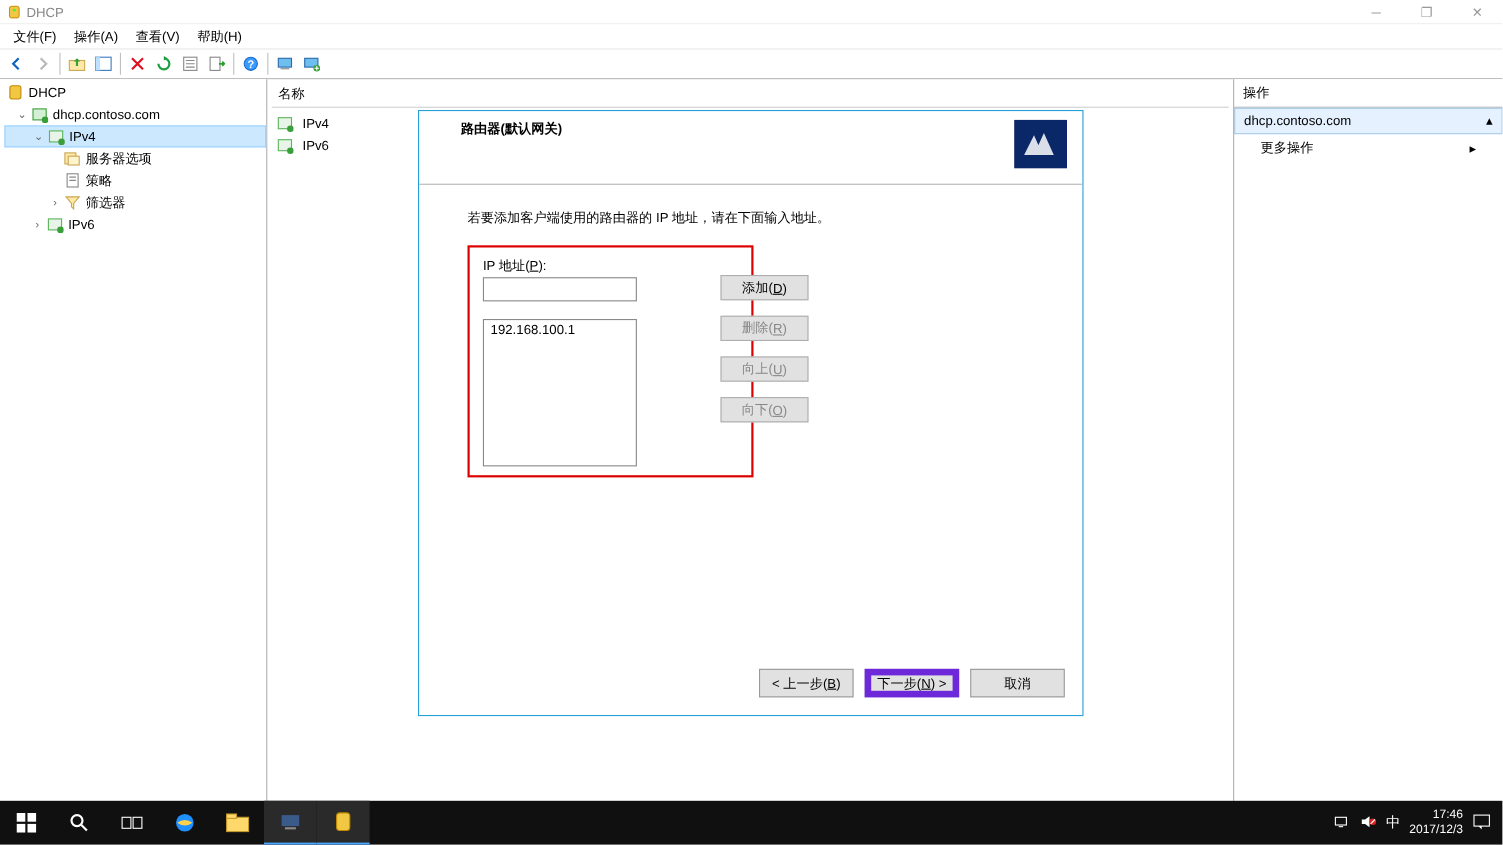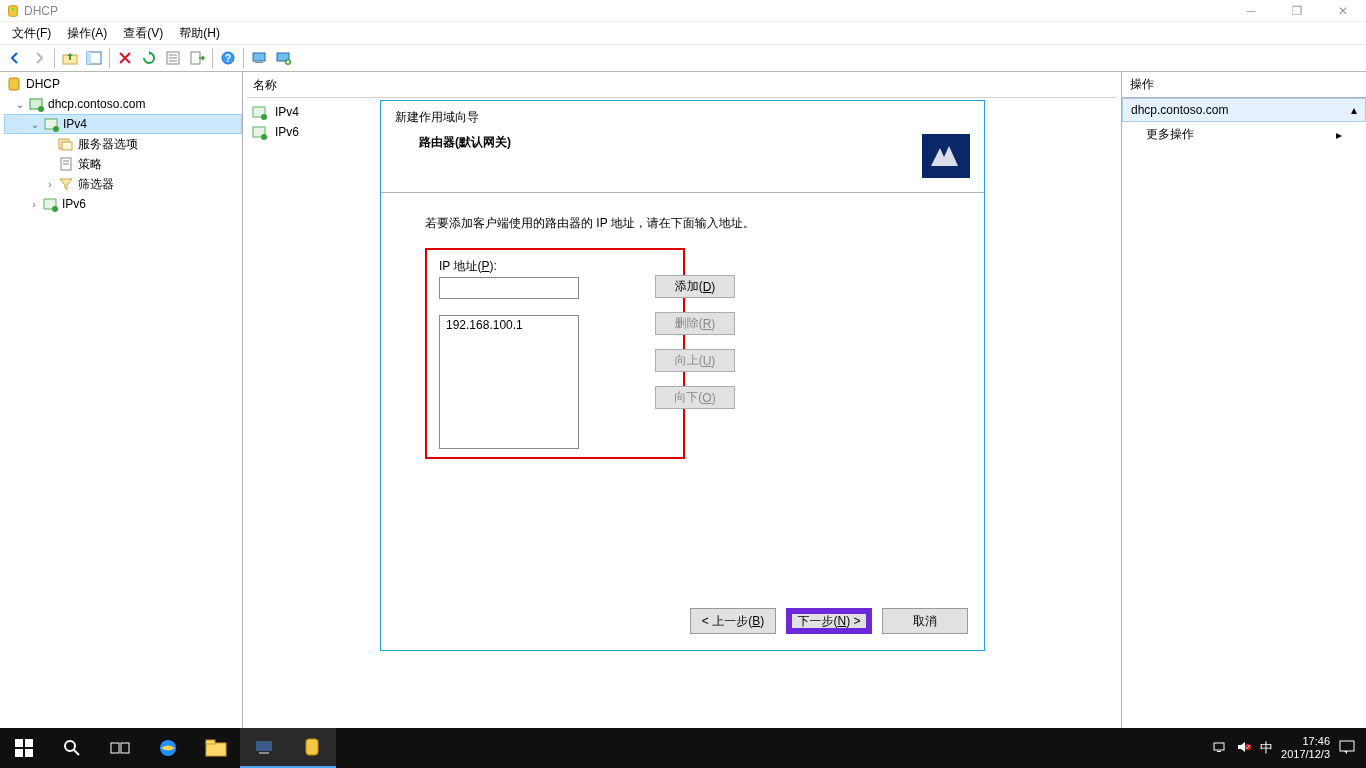--- a/index.html
+++ b/index.html
@@ -289,21 +289,20 @@
     </div>
     <div class="actions-item">
       <span>更多操作</span>
       <span>▸</span>
     </div>
   </div>
 
 </div>
 
 <div class="wizard">
-  <div class="wizard-caption">新建作用域向导</div>
   <div class="wizard-header">
     <div class="wizard-header-text">
       <div class="wizard-header-title">路由器(默认网关)</div>
     </div>
     <div class="wizard-header-icon">
       <svg width="40" height="36" viewBox="0 0 40 36">
           <path d="M5 28 L14 10 L22 28 Z M14 28 L23 8 L32 28 Z" fill="#fff" fill-opacity="0.85"></path>
         </svg>
     </div>
   </div>

